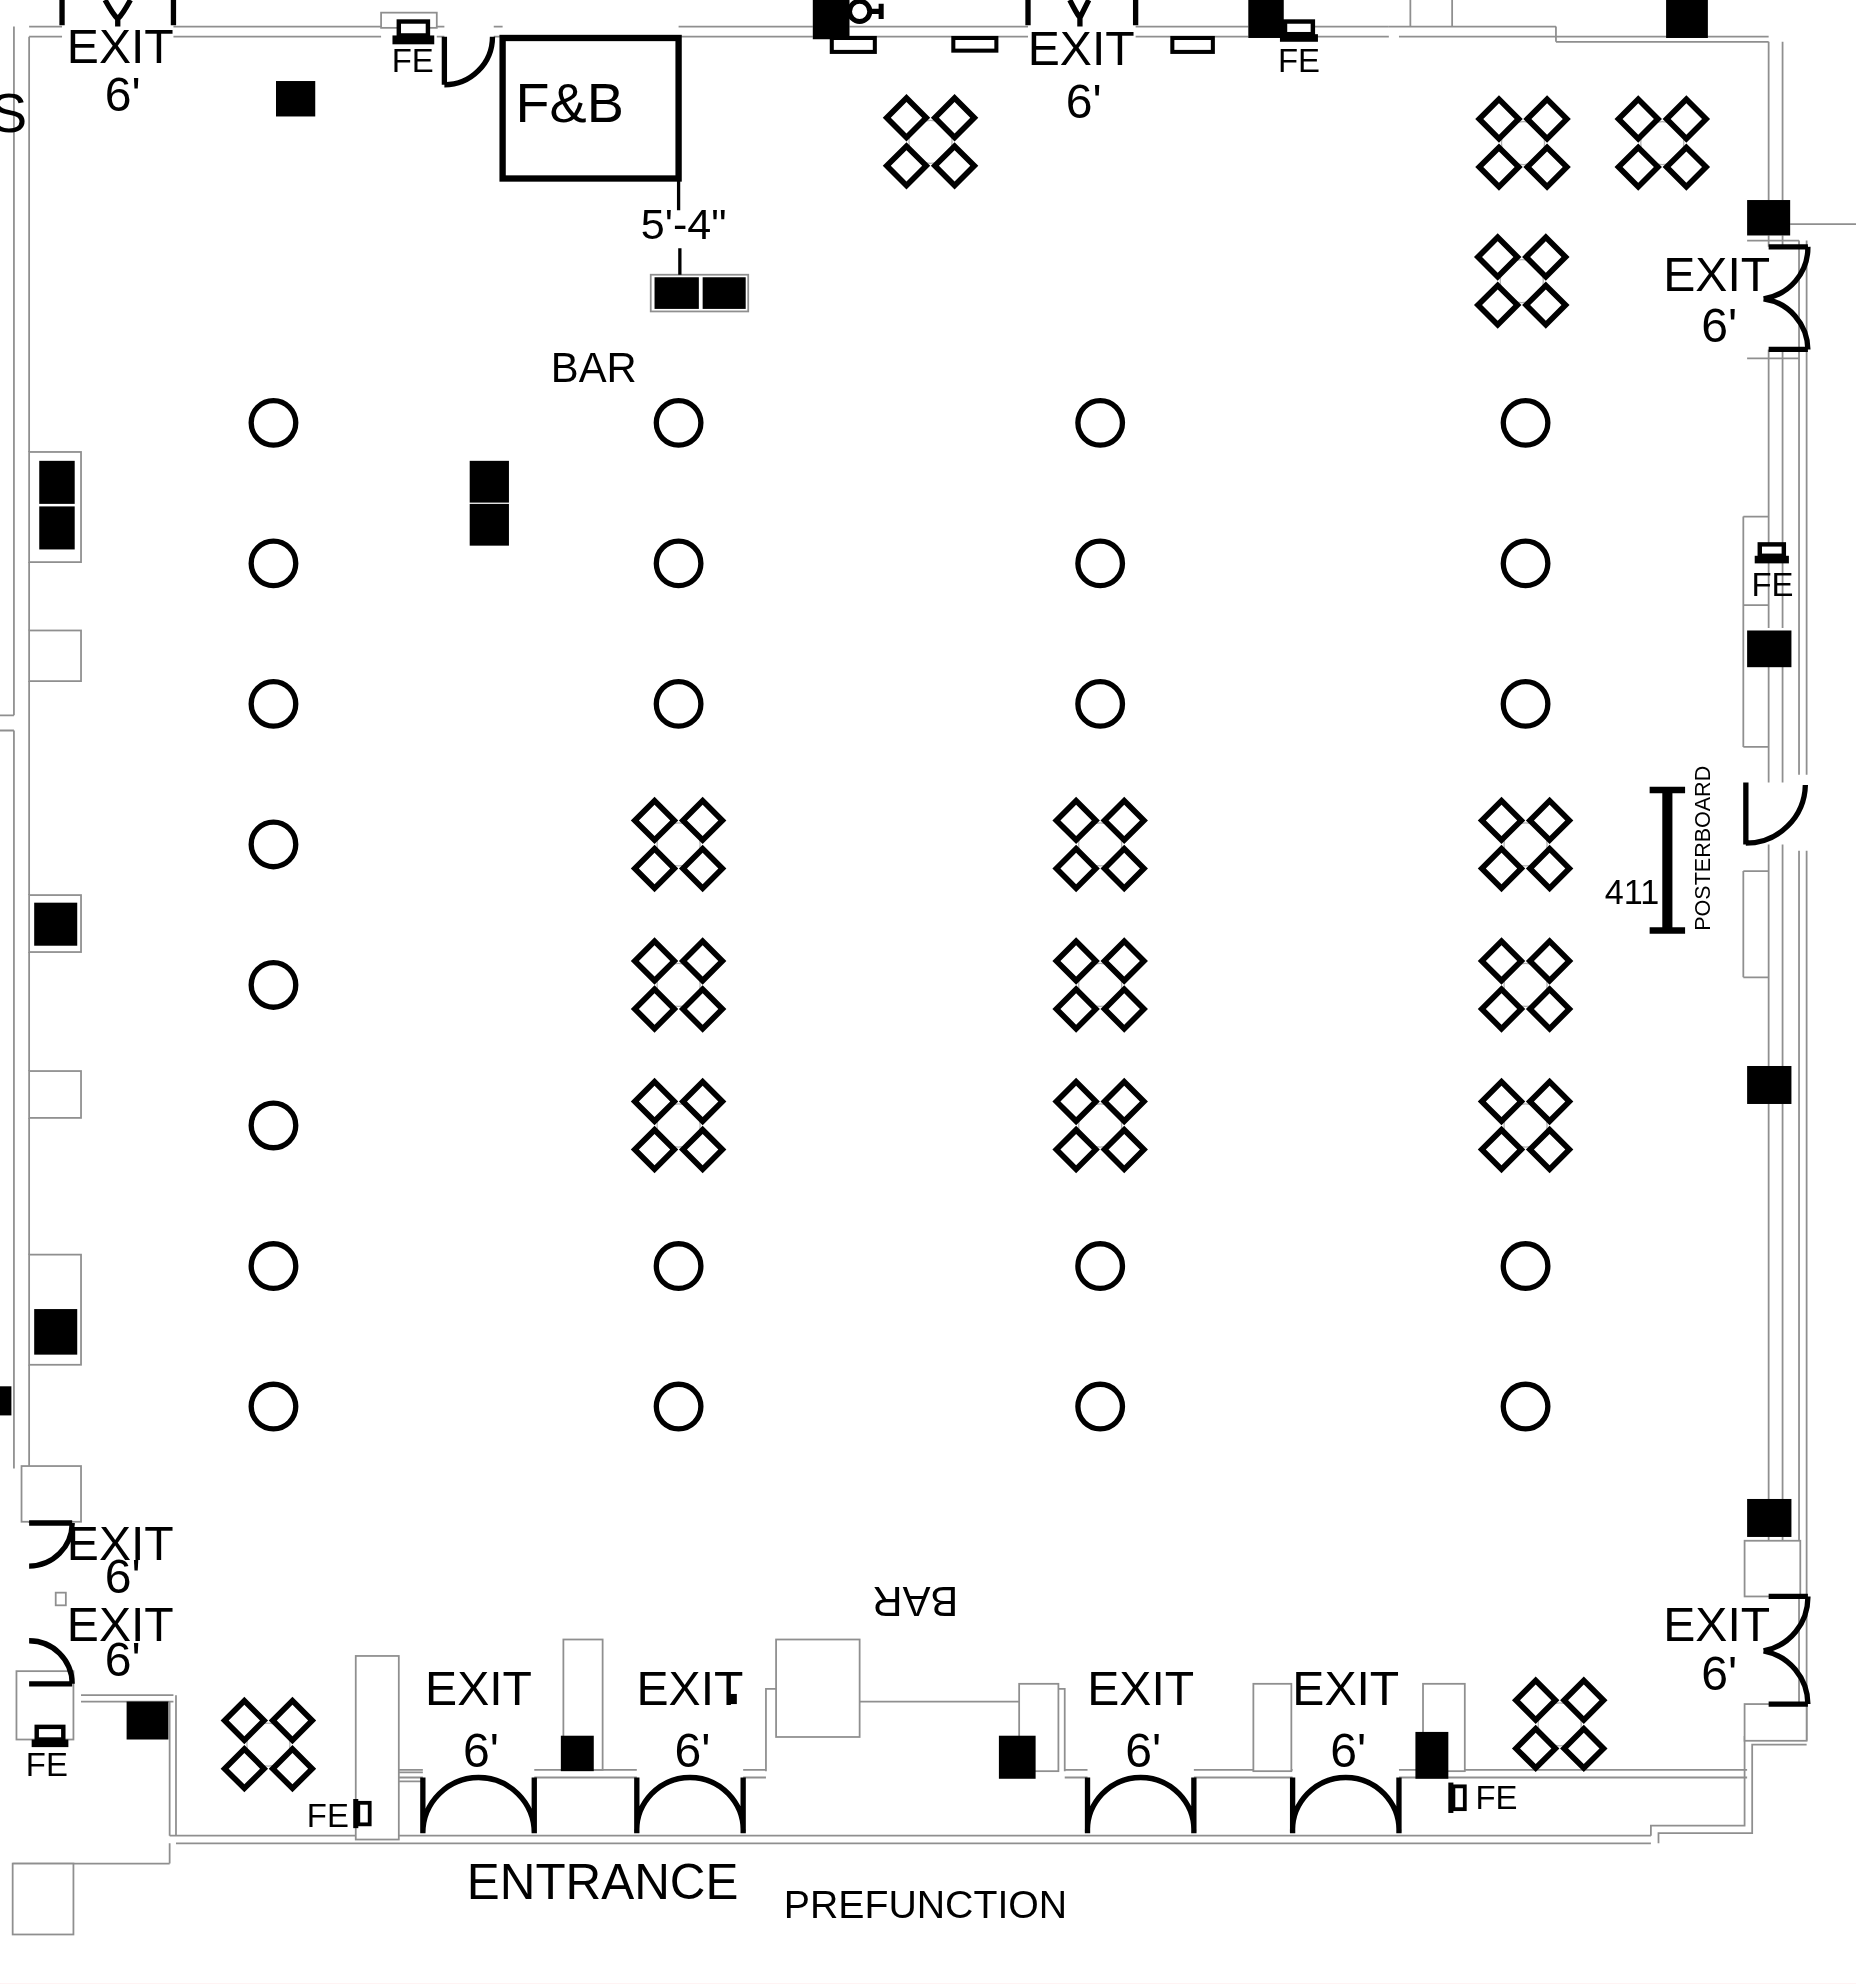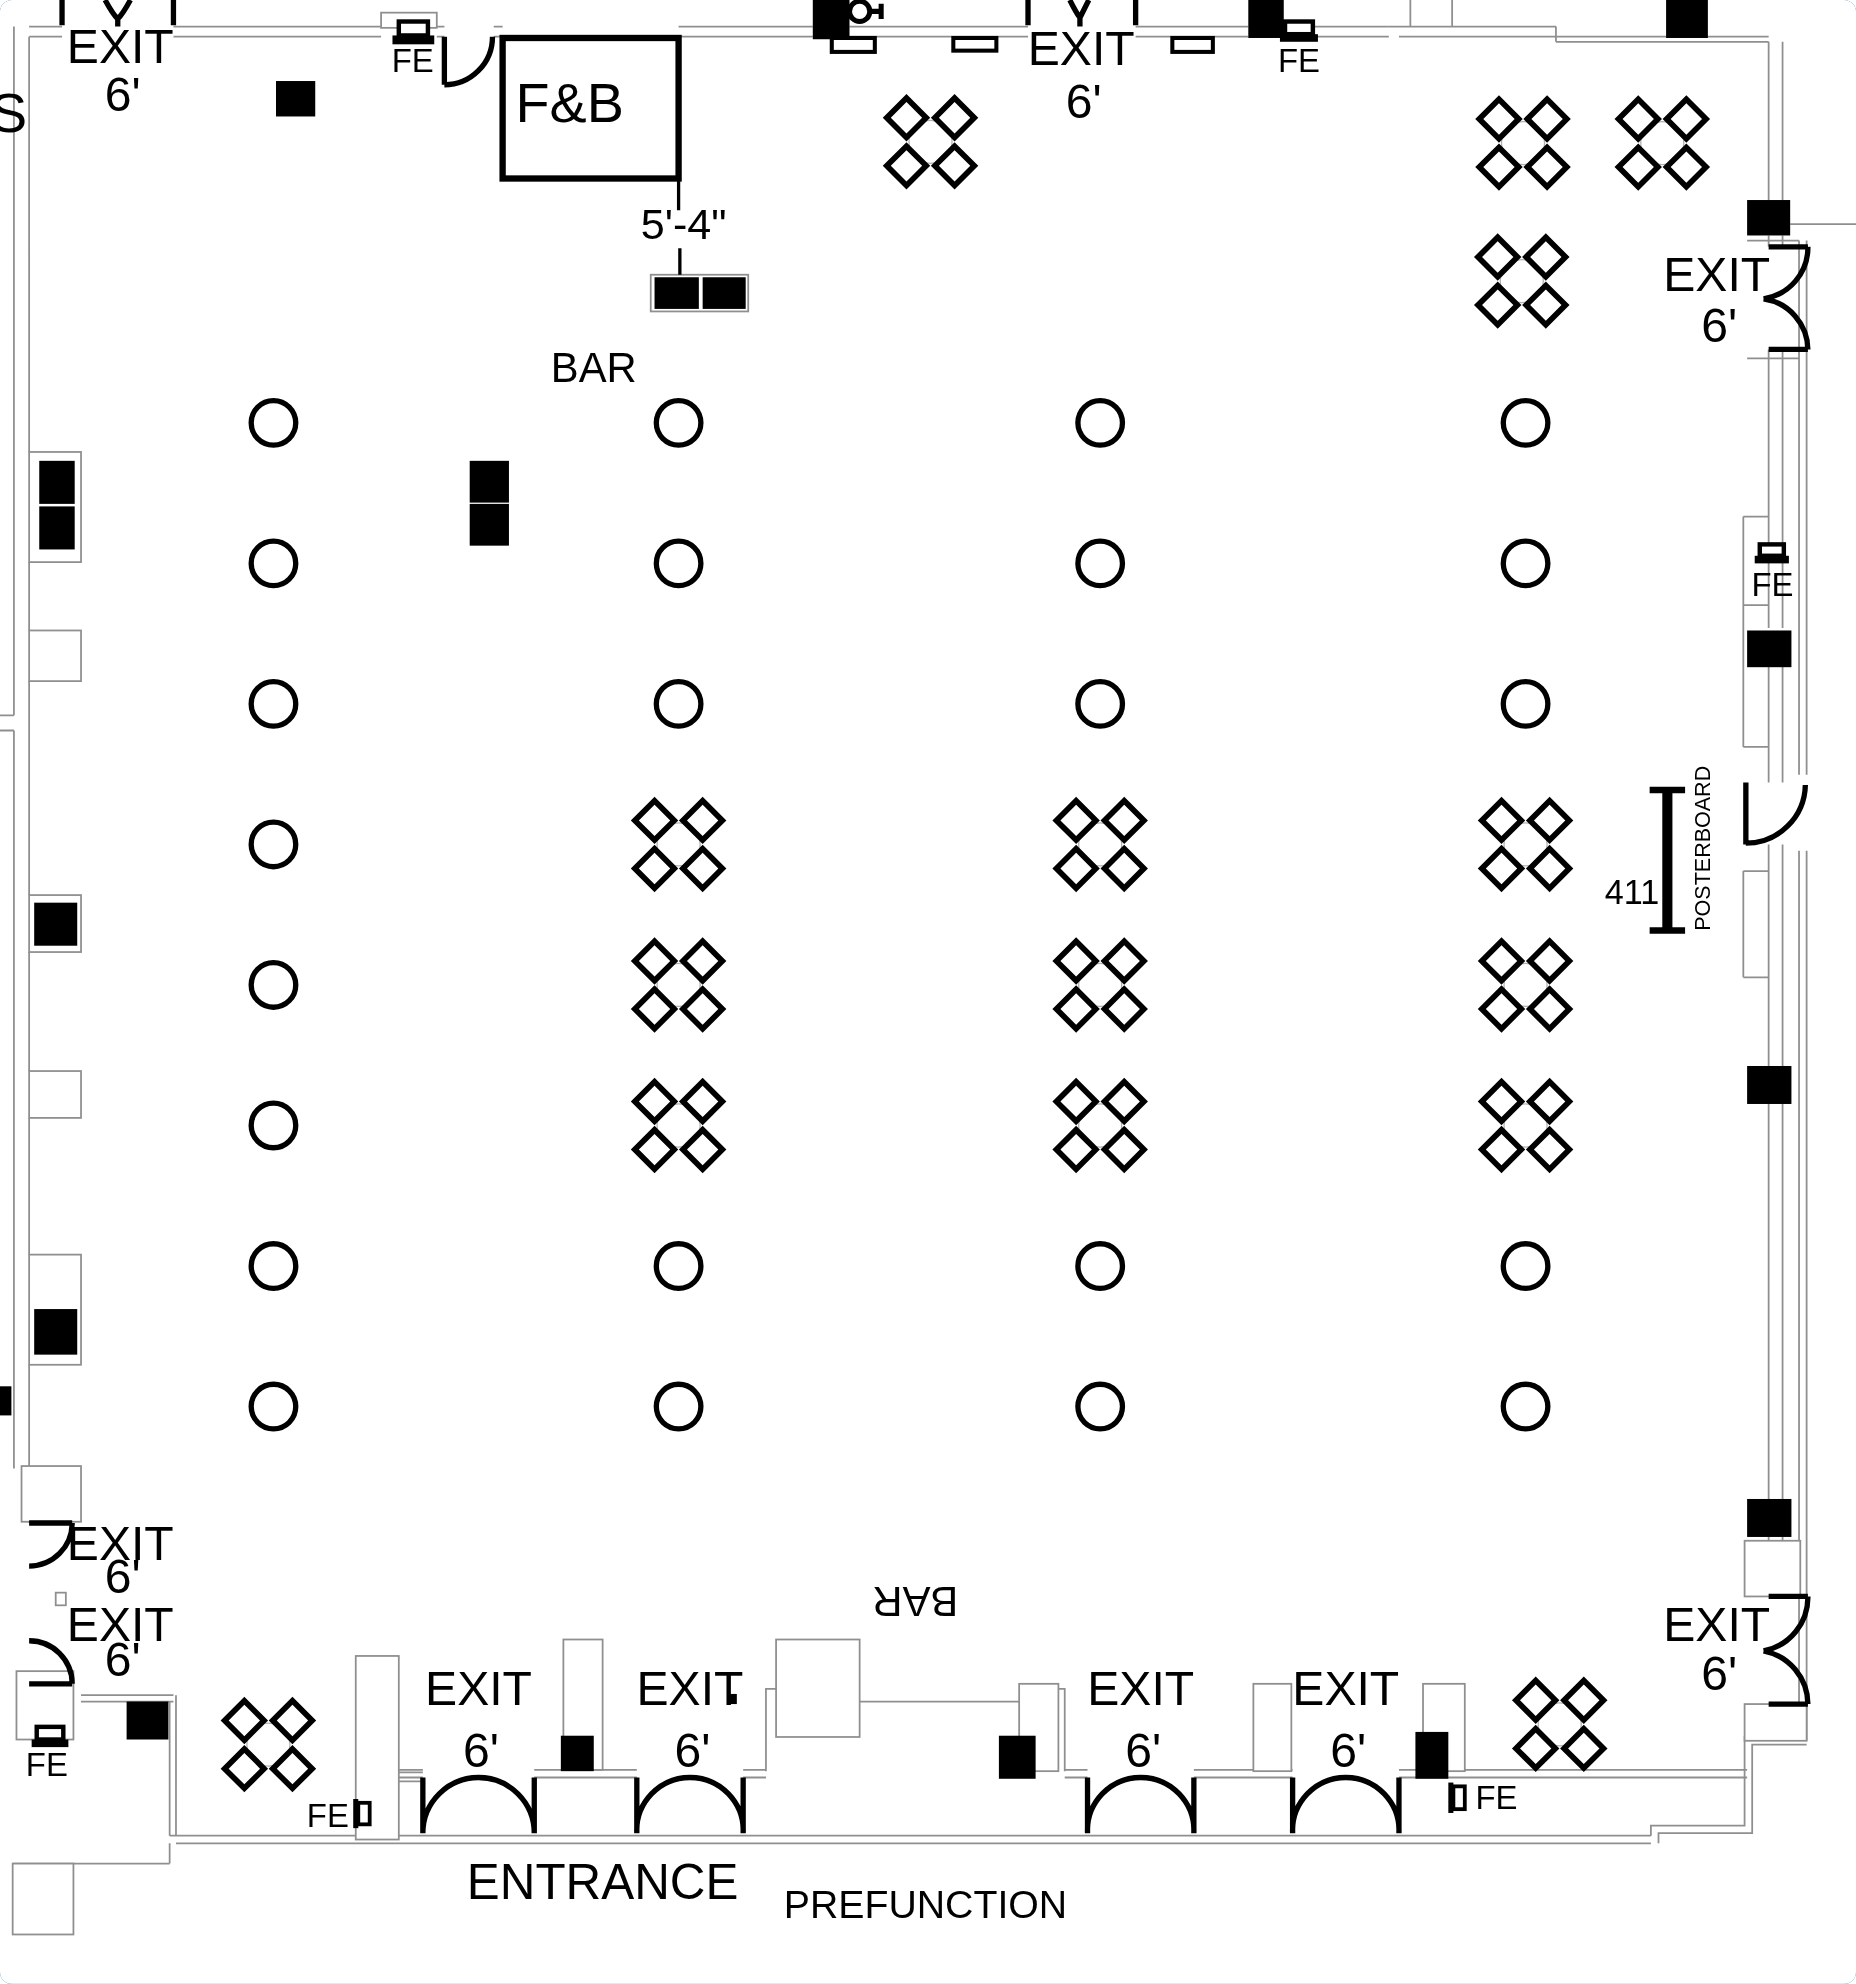--- a/index.html
+++ b/index.html
@@ -1,16 +1,16 @@
 <!DOCTYPE html>
 <html style="font-size:10.6px"><head>
 <meta charset="utf-8">
 <style>
   html,body{margin:0;padding:0;background:#ffffff;}
-  #plan-wrap{width:100%;overflow:hidden;background:#0369a1;border-radius:12px;}
+  #plan-wrap{width:100%;overflow:hidden;background:#fca5a5;}
   svg{display:block;width:100%;height:auto;}
   text{font-family:"Liberation Sans","DejaVu Sans",sans-serif;fill:#000;}
 </style>
 </head>
 <body>
 
 <div id="plan-wrap">
     <svg viewBox="0 0 1466 1567">
       <rect x="0" y="0" width="1466" height="1567" fill="#ffffff" stroke="none" stroke-width="0"></rect>
       <path d="M23,21 H49 M137,21 H301 M345,21 H351 M390,21 H397 M536,21 H642 M671,21 H812 M897,21 H986 M1014,21 H1097" fill="none" stroke="#8f8f8f" stroke-width="1.4" stroke-linecap="butt"></path>

